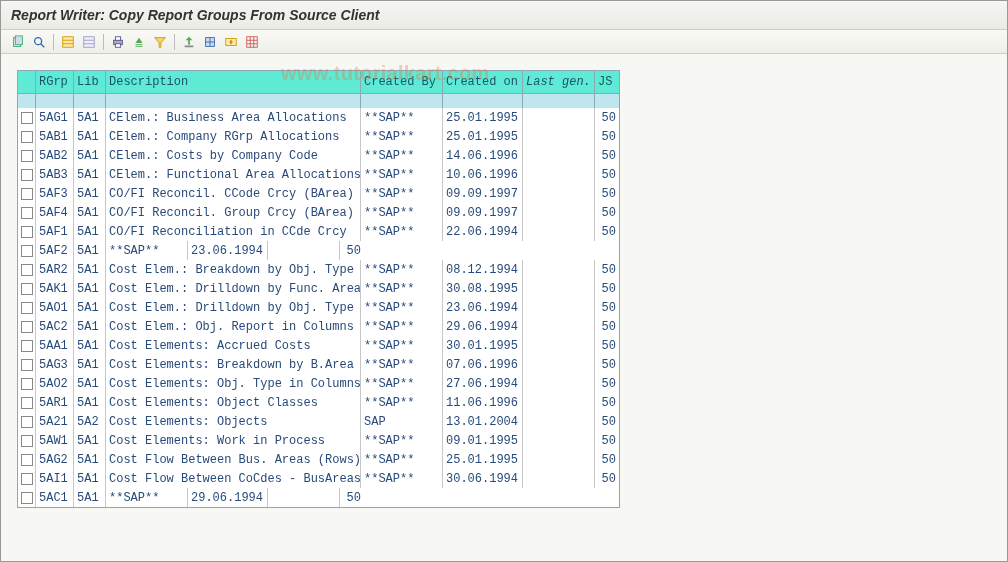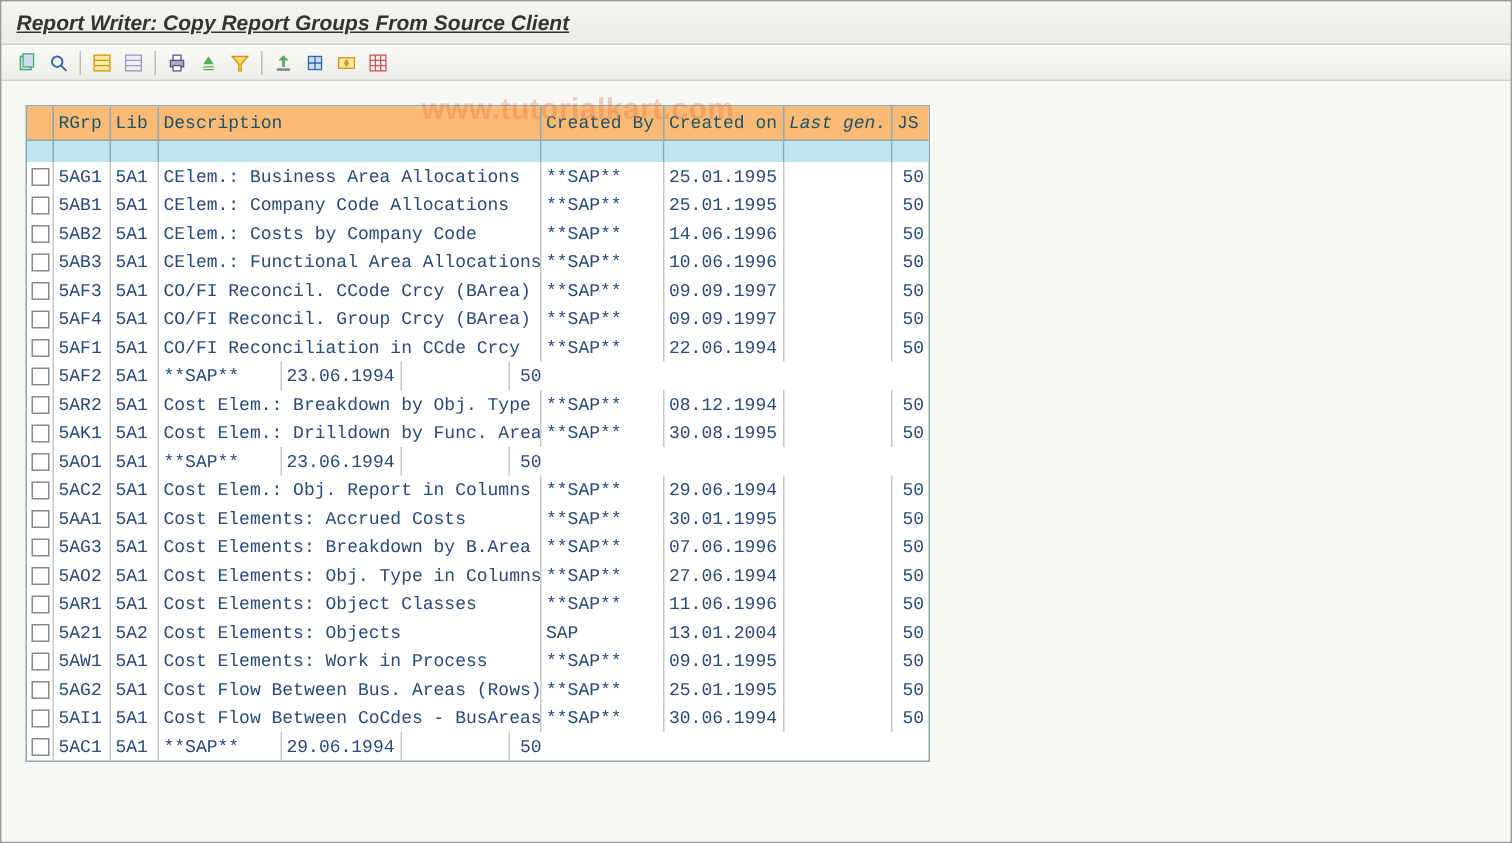--- a/index.html
+++ b/index.html
@@ -16,21 +16,20 @@
     .title-bar {
       background: linear-gradient(to bottom, #f5f5f2, #ebebe6);
       padding: 6px 10px;
       border-bottom: 1px solid #ccc;
     }
     .title-text {
       font-weight: bold;
       font-style: italic;
       font-size: 14px;
       color: #333;
-      text-decoration: underline;
     }
     .toolbar {
       background: linear-gradient(to bottom, #f9f9f6, #eeeee9);
       padding: 3px 8px;
       border-bottom: 1px solid #ccc;
       display: flex;
       align-items: center;
       gap: 3px;
       height: 24px;
     }
@@ -56,21 +55,21 @@
       overflow: auto;
     }
     .table-wrap {
       display: inline-flex;
       flex-direction: column;
       background: #fff;
       border: 1px solid #8aa8b5;
     }
     .hdr-row {
       display: flex;
-      background: #fdba74;
+      background: #5eead4;
       border-bottom: 1px solid #8aa8b5;
     }
     .hdr-cell {
       font-family: "Courier New", monospace;
       font-size: 12px;
       color: #2a5;
       color: #1b536b;
       padding: 4px 3px;
       border-right: 1px solid #8aa8b5;
       height: 22px;
@@ -257,21 +256,21 @@
           <div class="cell col-con">25.01.1995</div>
           <div class="cell col-lgen"></div>
           <div class="cell col-js num">50</div>
         </div>
         <div class="drow">
           <div class="cell chkcell">
             <div class="chk"></div>
           </div>
           <div class="cell col-rgrp">5AB1</div>
           <div class="cell col-lib">5A1</div>
-          <div class="cell col-desc">CElem.: Company Code Allocations</div>
+          <div class="cell col-desc">CElem.: Company RGrp Allocations</div>
           <div class="cell col-cby">**SAP**</div>
           <div class="cell col-con">25.01.1995</div>
           <div class="cell col-lgen"></div>
           <div class="cell col-js num">50</div>
         </div>
         <div class="drow">
           <div class="cell chkcell">
             <div class="chk"></div>
           </div>
           <div class="cell col-rgrp">5AB2</div>
@@ -364,20 +363,21 @@
           <div class="cell col-con">30.08.1995</div>
           <div class="cell col-lgen"></div>
           <div class="cell col-js num">50</div>
         </div>
         <div class="drow">
           <div class="cell chkcell">
             <div class="chk"></div>
           </div>
           <div class="cell col-rgrp">5AO1</div>
           <div class="cell col-lib">5A1</div>
+          <div class="cell col-desc">Cost Elem.: Drilldown by Obj. Type</div>
           <div class="cell col-cby">**SAP**</div>
           <div class="cell col-con">23.06.1994</div>
           <div class="cell col-lgen"></div>
           <div class="cell col-js num">50</div>
         </div>
         <div class="drow">
           <div class="cell chkcell">
             <div class="chk"></div>
           </div>
           <div class="cell col-rgrp">5AC2</div>

